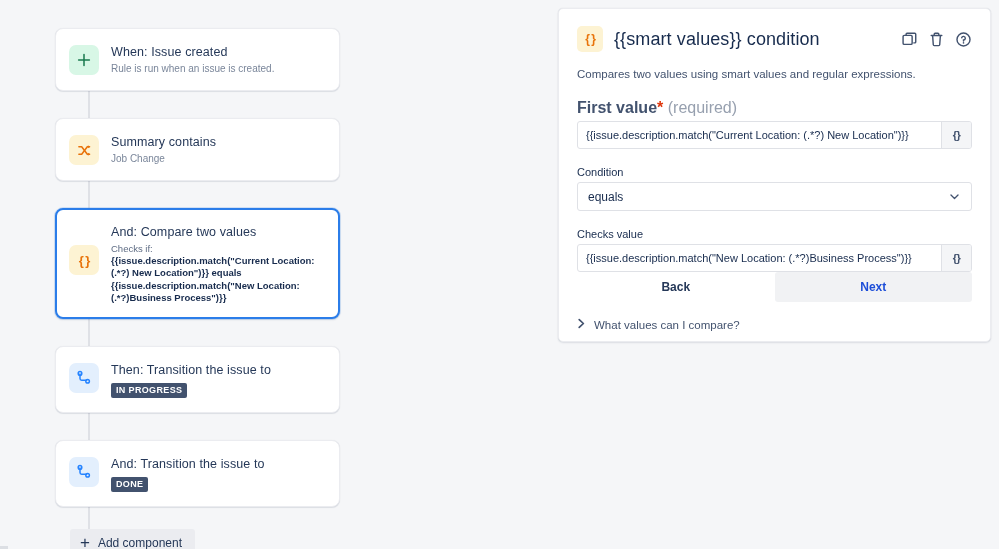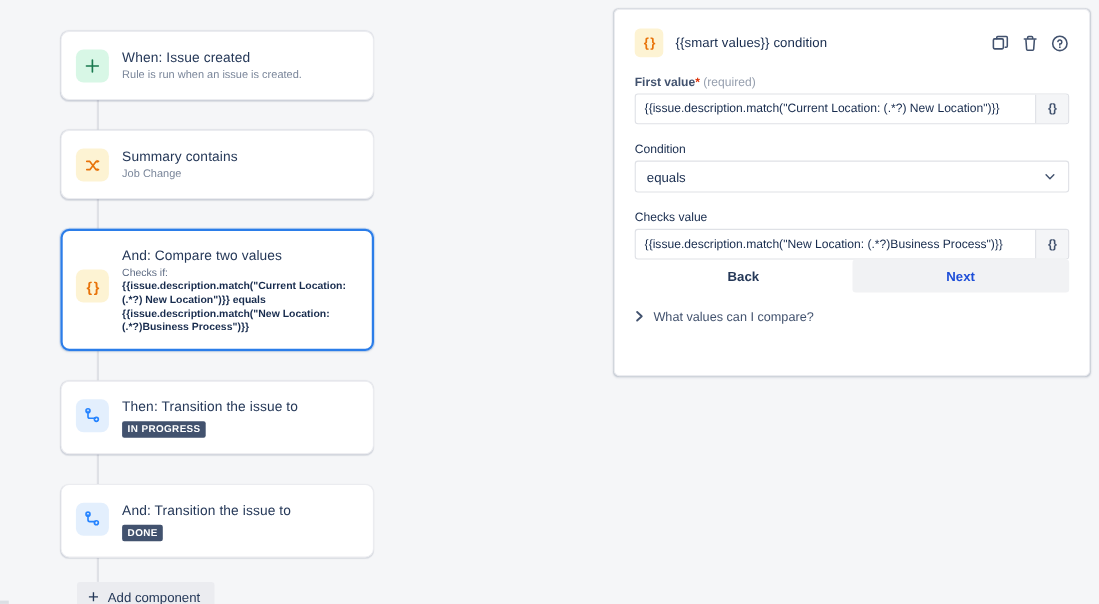--- a/index.html
+++ b/index.html
@@ -100,30 +100,30 @@
     padding: 17px 18px 0 18px;
   }
   .panel-head { display: flex; align-items: center; }
   .panel-head-icon {
     width: 26px; height: 26px; border-radius: 5px;
     background: #fdf3d3;
     display: flex; align-items: center; justify-content: center;
     margin-right: 11px;
   }
   .panel-title {
-    font-size: 12px; color: #172b4d; letter-spacing: .1px;
+    font-size: 18px; color: #172b4d; letter-spacing: .1px;
     flex: 1 1 auto;
   }
   .panel-actions { display: flex; align-items: center; gap: 10px; }
   .act { cursor: pointer; display: block; line-height: 0; }
   .panel-desc {
     font-size: 11.5px; color: #42526e; margin-top: 14px; line-height: 16px;
   }
   .field-label {
-    font-size: 11px; font-weight: 700; color: #42526e;
+    font-size: 16px; font-weight: 700; color: #42526e;
     margin-top: 17px; margin-bottom: 4px;
   }
   .field-label .req-star { color: #de350b; font-weight: 700; }
   .field-label .req-txt { color: #97a0af; font-weight: 400; }
   .field-label.plain { font-weight: 400; color: #172b4d; font-size: 11px; }
   .input-wrap {
     display: flex; align-items: stretch;
     height: 28px;
     border: 1px solid #dfe1e6;
     border-radius: 3px;
@@ -301,20 +301,21 @@
         <span class="act">
           <svg width="17" height="17" viewBox="0 0 18 18" aria-hidden="true">
             <circle cx="9" cy="9" r="6.9" fill="none" stroke="#42526e" stroke-width="1.5"></circle>
             <path d="M7.1 7.1 A1.95 1.95 0 1 1 9 9.6 V10.6" fill="none" stroke="#42526e" stroke-width="1.5" stroke-linecap="round"></path>
             <circle cx="9" cy="12.6" r="0.85" fill="#42526e"></circle>
           </svg>
         </span>
       </div>
     </div>
 
+    <div class="panel-desc">Compares two values using smart values and regular expressions.</div>
 
     <div class="field-label">
       <span>First value</span><span class="req-star">*</span>
       <span class="req-txt">(required)</span>
     </div>
     <div class="input-wrap">
       <input type="text" value="{{issue.description.match(&quot;Current Location: (.*?) New Location&quot;)}}" style="">
       <span class="smart-btn">{}</span>
     </div>
 

